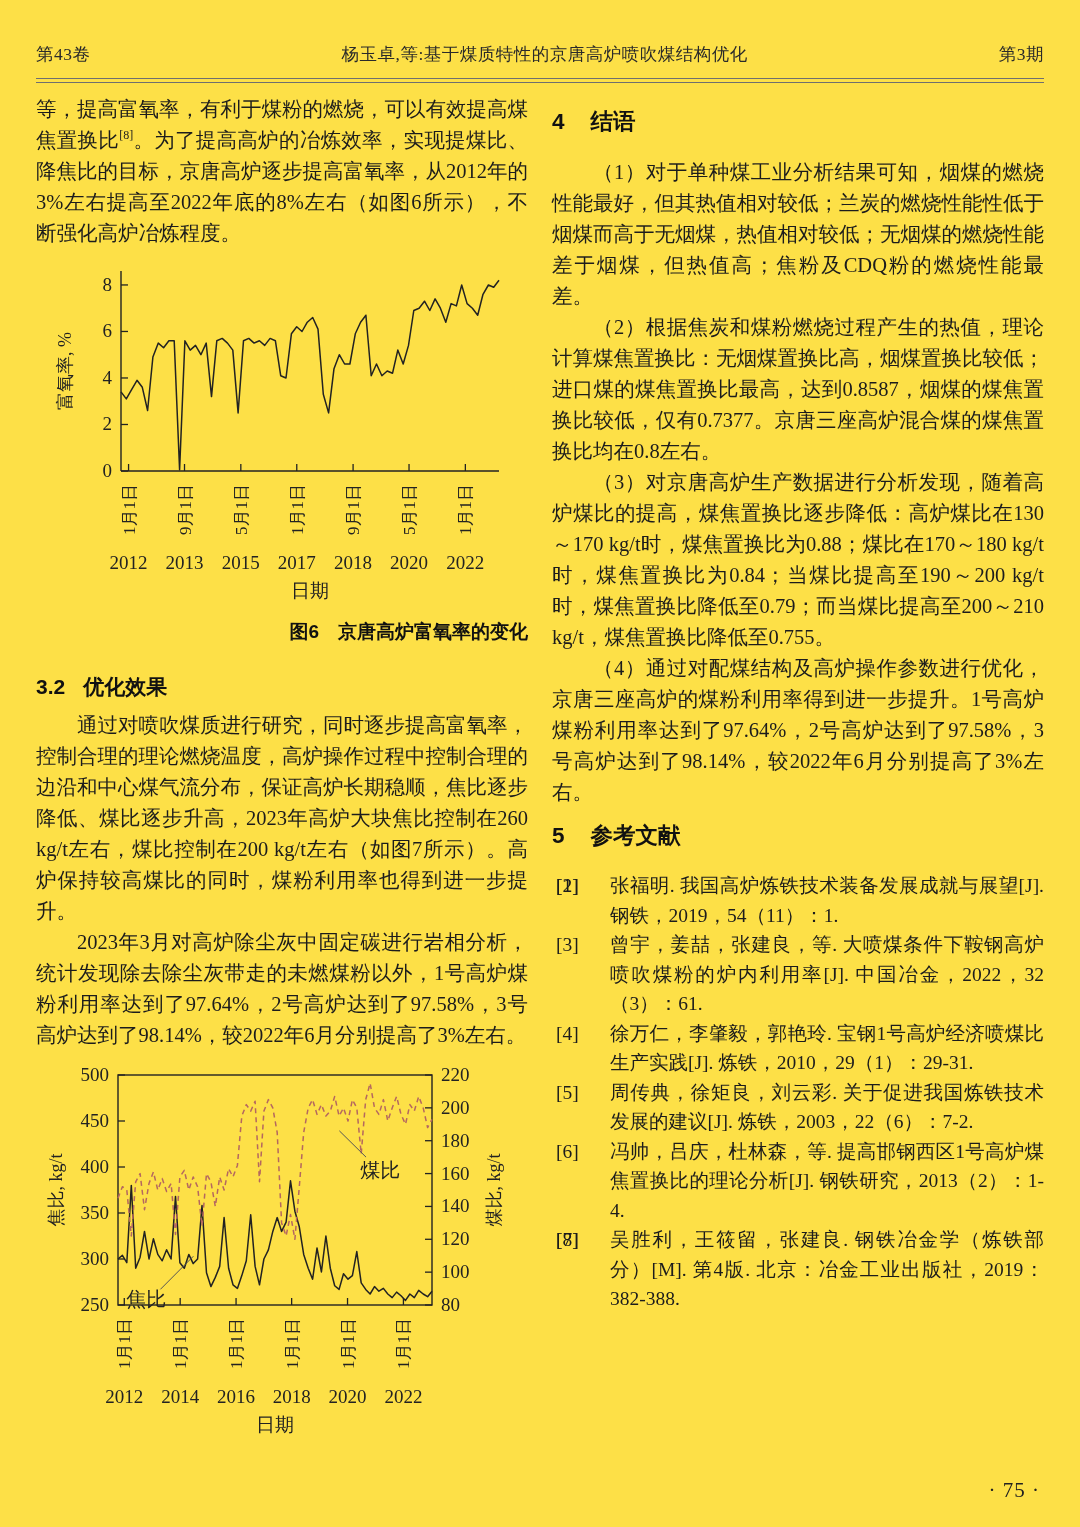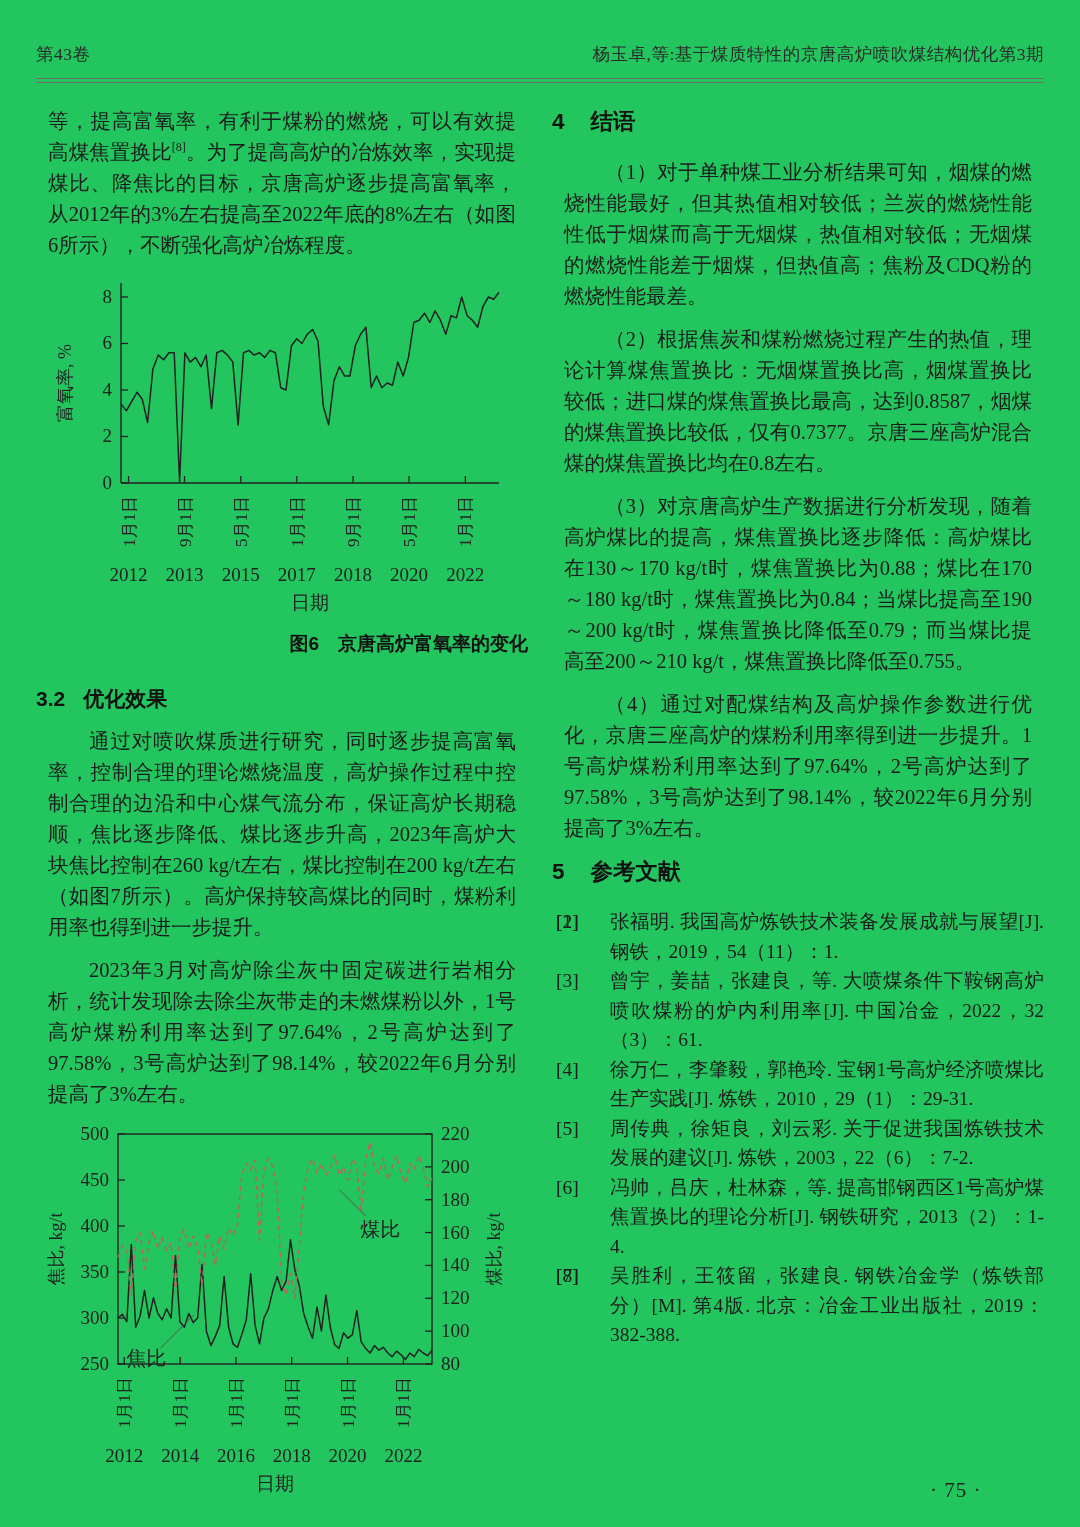--- a/index.html
+++ b/index.html
@@ -1,38 +1,38 @@
 <!DOCTYPE html>
 <html><head>
 <meta charset="utf-8">
 <style>
   html,body{margin:0;padding:0;background:#d9d9d9;}
   .page{
     position:relative;
     width:1080px;height:1527px;
     margin:0 auto;
-    background:#22c55e;
+    background:#fde047;
     font-family:"Liberation Serif","DejaVu Serif",serif;
     color:#1c1c1c;
     overflow:hidden;
   }
   .header{
     position:absolute;top:42px;left:36px;width:1008px;
     display:flex;justify-content:space-between;align-items:baseline;
     font-size:17.5px;color:#2a2a2a;letter-spacing:.5px;
   }
-  .header .center{flex:1;text-align:right;}
+  .header .center{flex:1;text-align:center;}
   .rule{
     position:absolute;top:78px;left:36px;width:1008px;height:3px;
     border-top:1.6px solid #6f6f6f;border-bottom:1.6px solid #6f6f6f;
   }
   .col{position:absolute;top:94px;width:492px;font-size:20.5px;line-height:31px;text-align:justify;}
   .col-left{left:36px;}
   .col-right{left:552px;}
-  p{margin:12px;}
+  p{margin:0;}
   .indent{text-indent:2em;}
   sup{font-size:12px;vertical-align:super;line-height:0;}
   .sec-head{
     font-family:"Liberation Sans","DejaVu Sans",sans-serif;
     font-weight:bold;color:#111;
   }
   .sec-head.small{font-size:21px;margin:24px 0 8px 0;}
   .sec-head.big{font-size:22.5px;margin:12px 0 20px 0;}
   .sec-head .num{margin-right:26px;}
   .sec-head.small .num{margin-right:18px;}
@@ -40,21 +40,21 @@
     font-family:"Liberation Sans","DejaVu Sans",sans-serif;
     font-weight:bold;font-size:19px;text-align:right;
     margin:2px 0 10px 0;color:#111;
   }
   .chart-wrap{margin:12px 0 0 0;text-align:center;}
   .refs{margin-top:4px;font-size:19.5px;line-height:29.5px;}
   .ref{position:relative;padding-left:58px;margin:0;}
   .ref .rnum{position:absolute;left:4px;top:0;}
   .page-num{
     position:absolute;top:1478px;left:930px;width:110px;
-    font-size:21px;text-align:left;letter-spacing:1px;color:#222;
+    font-size:21px;text-align:right;letter-spacing:1px;color:#222;
   }
 </style>
 </head>
 <body>
 
 <div class="page">
 
   <div class="header">
     <span>第43卷</span>
     <span class="center">杨玉卓,等:基于煤质特性的京唐高炉喷吹煤结构优化</span>

